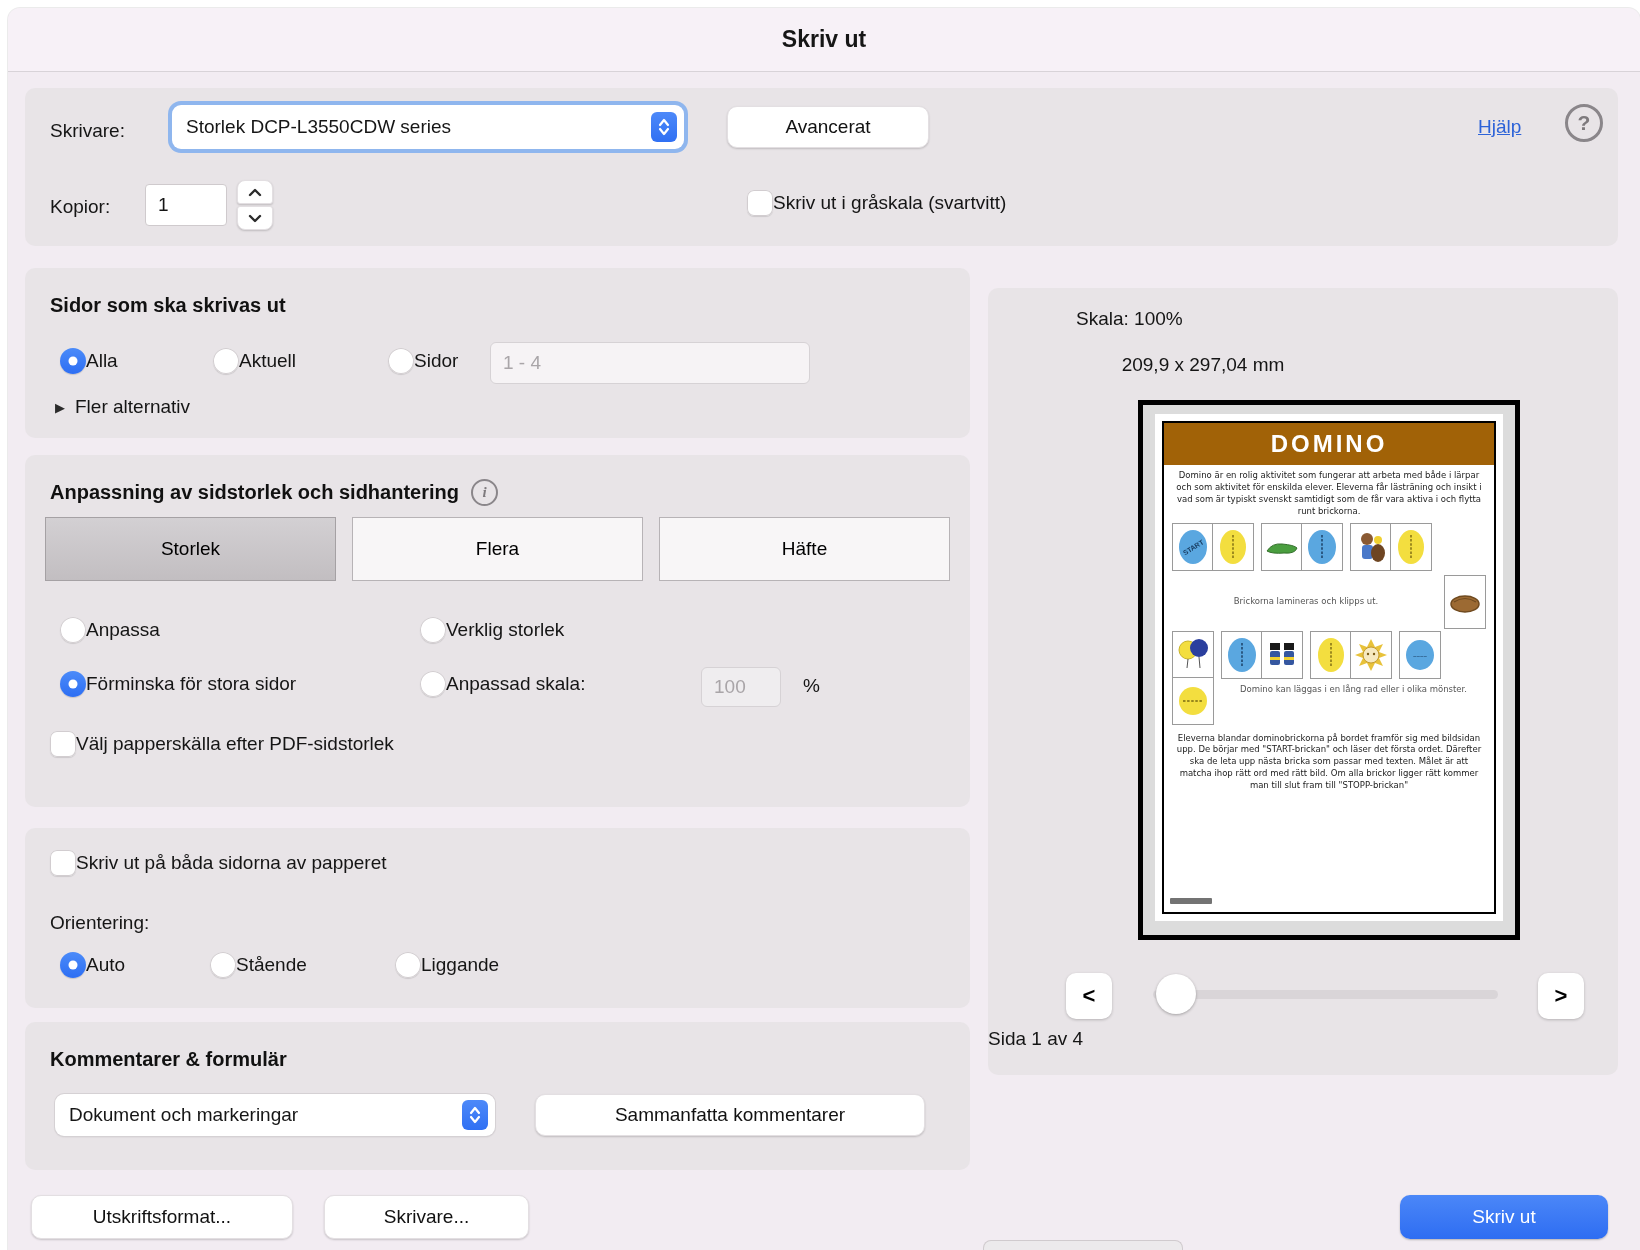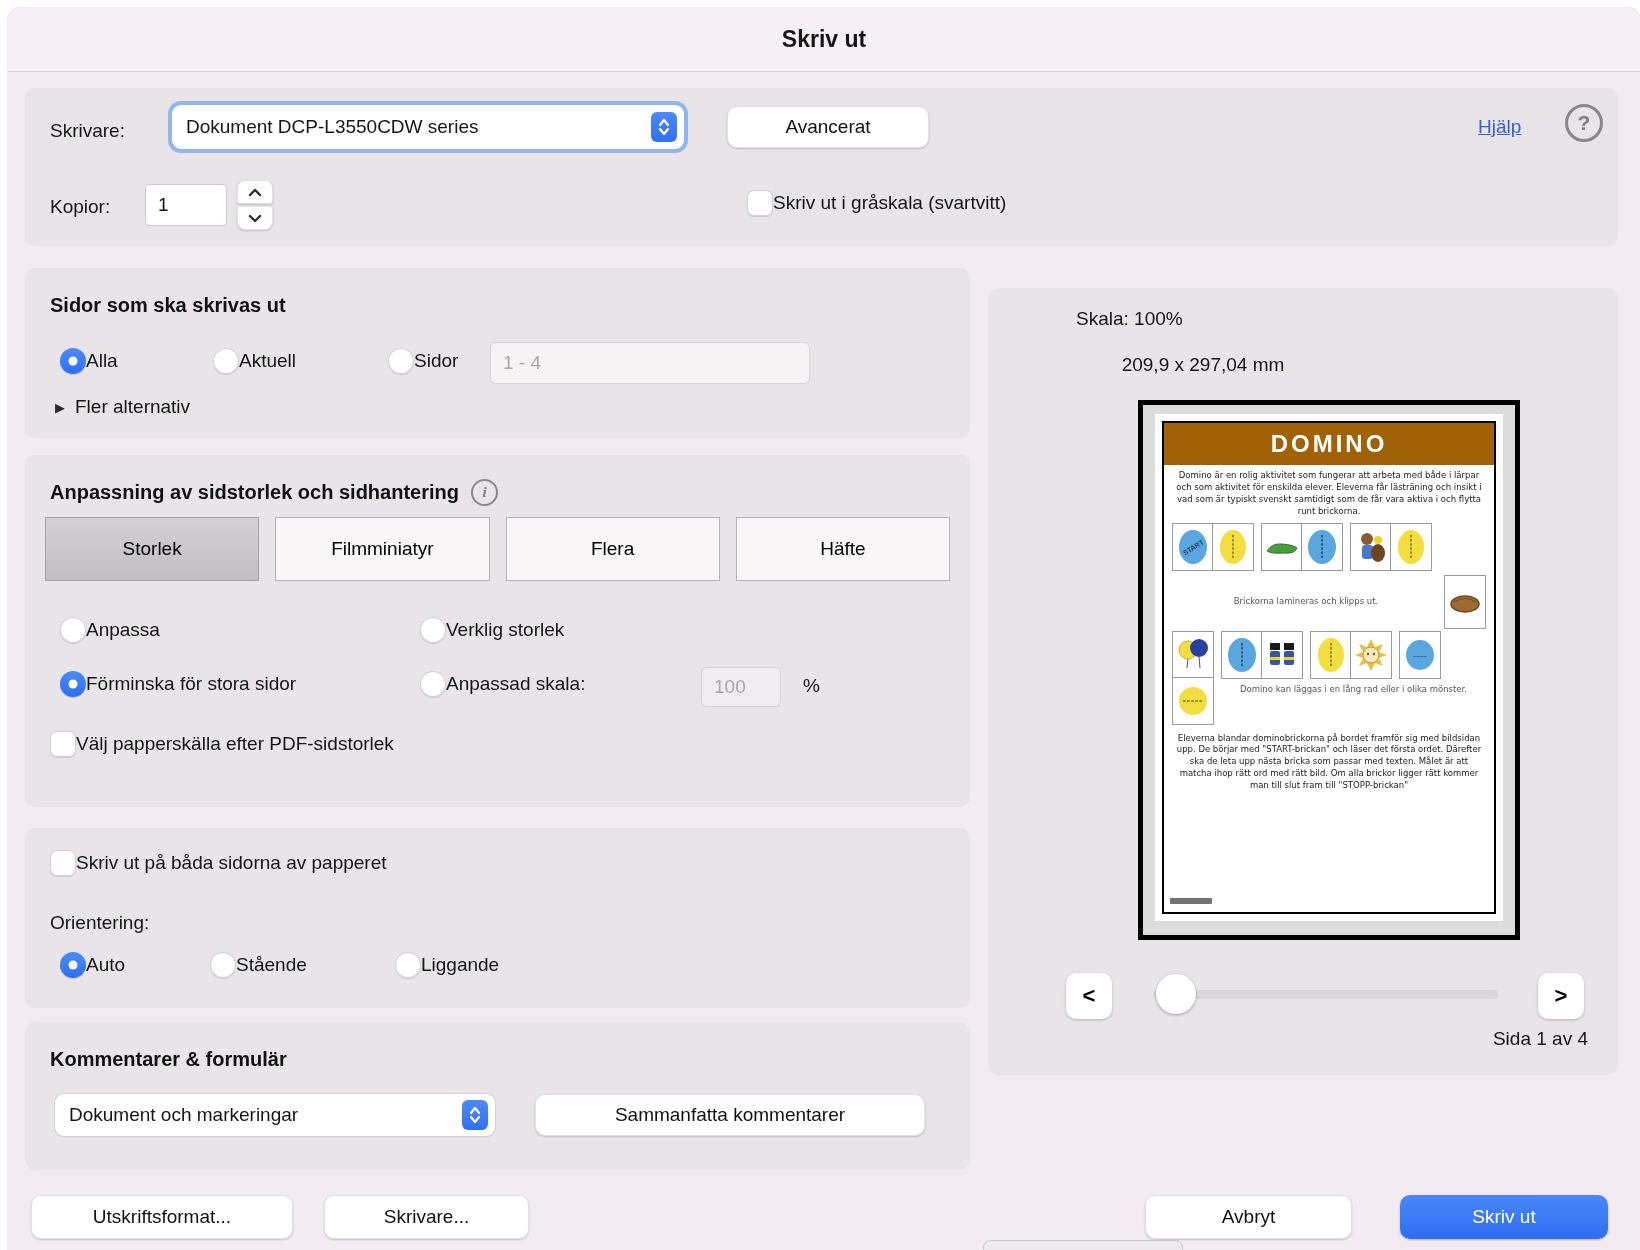--- a/index.html
+++ b/index.html
@@ -93,21 +93,21 @@
 <div class="dialog">
 
   <div class="titlebar">
     <div class="title">Skriv ut</div>
   </div>
 
   <div class="groupbox" style="left:17px; top:80px; width:1593px; height:158px;">
     <div class="lbl abs" style="left:25px; top:32px;">Skrivare:</div>
 
     <div class="select focused abs" style="left:147px; top:17px; width:512px; height:44px;">
-      <span>Dokument DCP-L3550CDW series</span>
+      <span>Storlek DCP-L3550CDW series</span>
       <span class="caretbox">
         <svg width="14" height="20" viewBox="0 0 14 20">
             <polyline points="3,8 7,3 11,8" fill="none" stroke="#fff" stroke-width="2.2" stroke-linecap="round" stroke-linejoin="round"></polyline>
             <polyline points="3,12 7,17 11,12" fill="none" stroke="#fff" stroke-width="2.2" stroke-linecap="round" stroke-linejoin="round"></polyline>
           </svg>
       </span>
     </div>
 
     <button class="btn-white abs" style="left:702px; top:18px; width:202px; height:42px;">Avancerat</button>
 
@@ -159,21 +159,20 @@
   </div>
 
   <div class="groupbox" style="left:17px; top:447px; width:945px; height:352px;">
     <div class="abs" style="left:25px; top:24px; display:flex; align-items:center; gap:12px;">
       <span class="hdr">Anpassning av sidstorlek och sidhantering</span>
       <span class="circle-icon" style="width:27px; height:27px; border:2.5px solid #8a868a; font-size:15px; font-style:italic; font-family:'Liberation Serif','DejaVu Serif',serif;">i</span>
     </div>
 
     <div class="abs" style="left:20px; top:62px; width:905px; display:flex; gap:16px;">
       <button class="tabbtn selected">Storlek</button>
-      <button class="tabbtn">Filmminiatyr</button>
       <button class="tabbtn">Flera</button>
       <button class="tabbtn">Häfte</button>
     </div>
 
     <div class="ctl-row" style="left:35px; top:162px;">
       <span class="radio"></span>
       <span class="lbl">Anpassa</span>
     </div>
     <div class="ctl-row" style="left:395px; top:162px;">
       <span class="radio"></span>
@@ -374,22 +373,21 @@
           <div style="padding:0 0 4px 6px;"><span class="logo-smudge" style="display:inline-block;"></span></div>
         </div>
       </div>
     </div>
 
     <button class="navbtn abs" style="left:78px; top:685px;">&lt;</button>
     <div class="slider-track" style="left:165px; top:702px; width:345px;"></div>
     <div class="slider-thumb" style="left:168px; top:686px;"></div>
     <button class="navbtn abs" style="left:550px; top:685px;">&gt;</button>
 
-    <div class="lbl abs" style="left:0; top:740px; width:600px; text-align:right;">Sida 1 av 4</div>
+    <div class="lbl abs" style="left:0; top:740px; width:600px; text-align:left;">Sida 1 av 4</div>
   </div>
 
   <button class="btn-white abs" style="left:23px; top:1187px; width:262px; height:44px;">Utskriftsformat...</button>
   <button class="btn-white abs" style="left:316px; top:1187px; width:205px; height:44px;">Skrivare...</button>
-  <button class="btn-white abs" style="left:1137px; top:1187px; width:207px; height:44px;">Avbryt</button>
   <button class="btn-primary abs" style="left:1392px; top:1187px; width:208px; height:44px;">Skriv ut</button>
 
   <div class="sheet-behind" style="left:975px; top:1232px; width:200px; height:12px;"></div>
 </div>
 
 </body></html>

